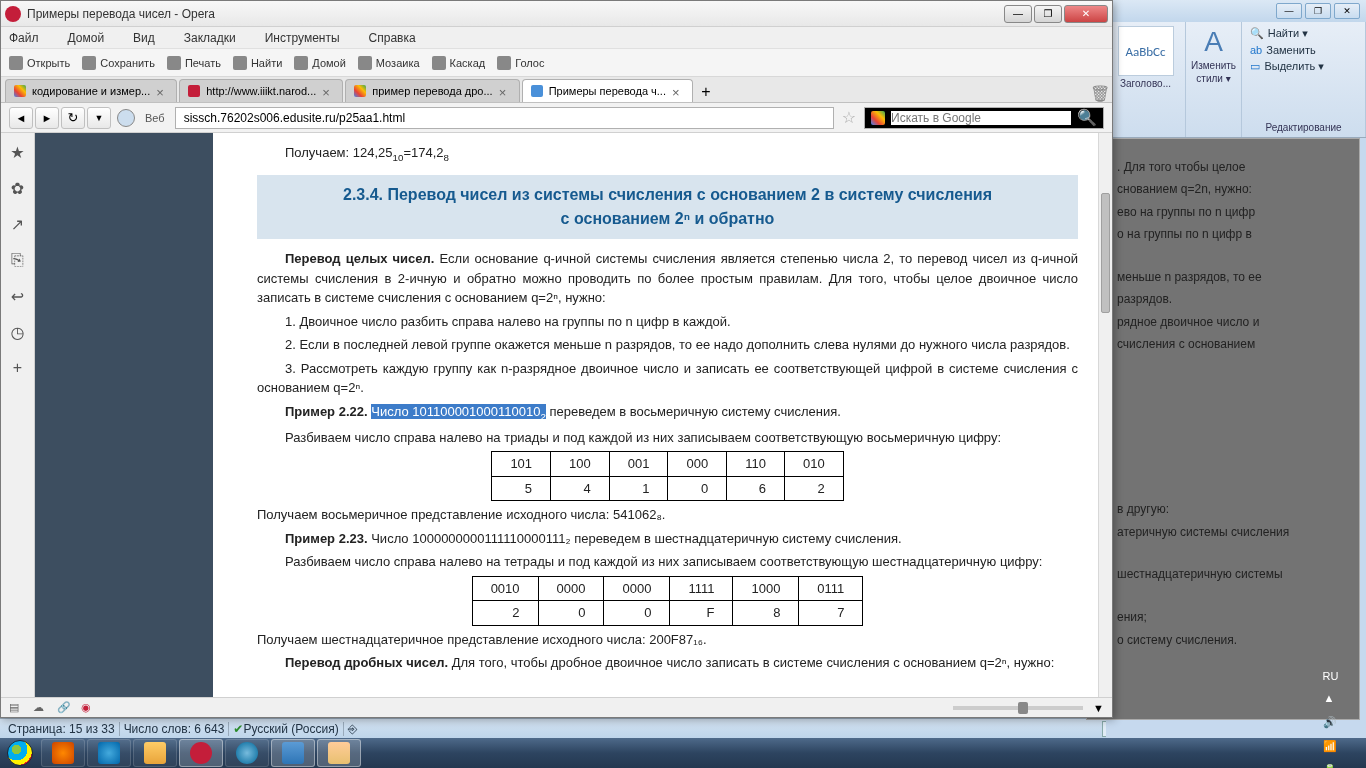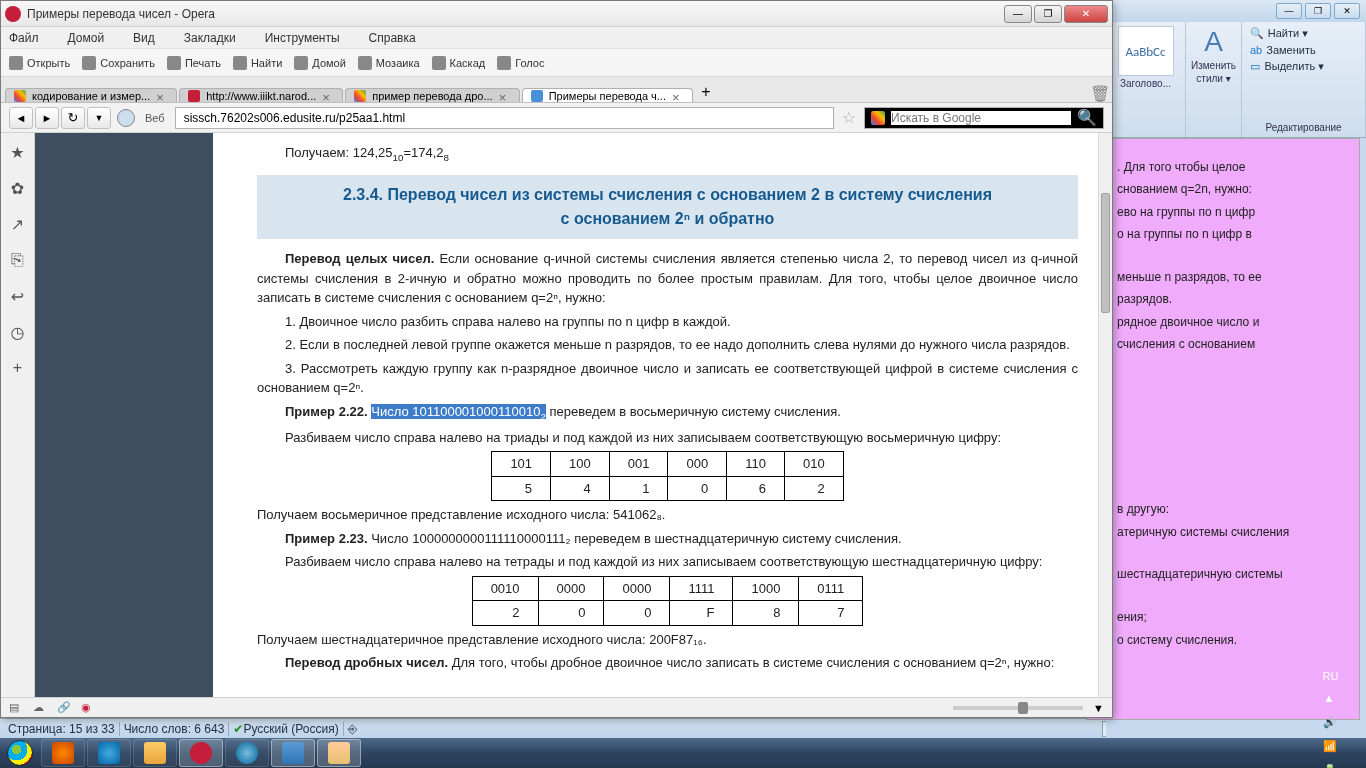--- a/index.html
+++ b/index.html
@@ -20,21 +20,21 @@
 .opera-menubar { height: 22px; background: #f0f0f0; display: flex; align-items: center; padding: 0 8px; font-size: 12px; gap: 29px; border-bottom: 1px solid #e0e0e0; }
 .menu-item { cursor: pointer; color: #333; }
 
 
 .opera-toolbar { height: 28px; background: #f5f5f5; display: flex; align-items: center; padding: 0 8px; gap: 12px; border-bottom: 1px solid #d8d8d8; font-size: 11px; }
 .tb-btn { display: flex; align-items: center; gap: 4px; cursor: pointer; color: #333; }
 .tb-icon { width: 14px; height: 14px; background: #888; border-radius: 2px; }
 
 
 .opera-tabs { height: 26px; background: #e8e8e8; display: flex; align-items: flex-end; padding: 0 4px; gap: 2px; border-bottom: 1px solid #c0c0c0; }
-.tab { height: 14px; background: #d0d0d0; border: 1px solid #b0b0b0; border-bottom: none; border-radius: 4px 4px 0 0; padding: 0 8px; display: flex; align-items: center; font-size: 11px; gap: 6px; max-width: 180px; cursor: pointer; }
+.tab { height: 23px; background: #d0d0d0; border: 1px solid #b0b0b0; border-bottom: none; border-radius: 4px 4px 0 0; padding: 0 8px; display: flex; align-items: center; font-size: 11px; gap: 6px; max-width: 180px; cursor: pointer; }
 .tab.active { background: #fff; justify-content: space-between; }
 .tab-favicon { width: 12px; height: 12px; background: #4a90d9; border-radius: 2px; flex-shrink: 0; }
 .tab-favicon.red { background: #c41e3a; }
 .tab-favicon.google { background: linear-gradient(45deg,#4285f4,#ea4335,#fbbc05,#34a853); }
 .tab-label { white-space: nowrap; overflow: hidden; text-overflow: ellipsis; }
 .tab-close { width: 12px; height: 12px; color: #666; font-size: 13px; cursor: pointer; }
 .tab-add { width: 22px; height: 20px; display: flex; align-items: center; justify-content: center; cursor: pointer; }
 .tabs-trash { margin-left: auto; width: 18px; height: 18px; color: #888; cursor: pointer; }
 
 
@@ -78,21 +78,21 @@
 .opera-scroll-thumb { position: absolute; top: 60px; left: 2px; right: 2px; height: 120px; background: #c0c0c0; border: 1px solid #a0a0a0; border-radius: 2px; }
 
 
 .word-app { position: absolute; top: 0; right: 0; width: 260px; height: 742px; background: #c6d9ee; z-index: 5; }
 .word-win-titlebar { height: 22px; background: linear-gradient(#dbe8f5,#c2d7ec); display: flex; justify-content: flex-end; align-items: center; padding-right: 6px; gap: 3px; }
 .word-win-btn { width: 26px; height: 16px; border: 1px solid #7fa8cc; background: linear-gradient(#e6eef7,#c8dcf0); border-radius: 2px; font-size: 9px; display: flex; align-items: center; justify-content: center; }
 .word-ribbon { height: 116px; background: linear-gradient(#e7eef7,#cdddee); border-bottom: 1px solid #9ab; display: flex; }
 .word-ribbon-group { border-right: 1px solid #b5c8dc; padding: 4px 6px; display: flex; flex-direction: column; align-items: center; font-size: 10px; color: #335; gap: 2px; }
 .word-style-box { width: 56px; height: 50px; border: 1px solid #bcd; background: #fff; font-size: 13px; display: flex; align-items: center; justify-content: center; color: #3a6ea5; font-family: Calibri; }
 .word-small-btn { display: flex; align-items: center; gap: 4px; font-size: 11px; color: #234; padding: 1px 2px; cursor: pointer; }
-.word-doc { position: absolute; top: 138px; left: -20px; right: 6px; bottom: 22px; background: #f0abfc; border: 1px solid #aaa; padding: 18px 14px 18px 30px; font-size: 12px; line-height: 1.7; color: #222; overflow: hidden; }
+.word-doc { position: absolute; top: 138px; left: -20px; right: 6px; bottom: 22px; background: #737373; border: 1px solid #aaa; padding: 18px 14px 18px 30px; font-size: 12px; line-height: 1.7; color: #222; overflow: hidden; }
 .word-doc p { text-align: justify; margin-bottom: 2px; }
 
 
 .word-full-status { position: absolute; top: 718px; left: 0; width: 1366px; height: 21px; background: linear-gradient(#d3e2f1,#bdd4ea); border-top: 1px solid #9ab; display: flex; align-items: center; font-size: 12px; padding: 0 8px; color: #234; z-index: 3; }
 .word-full-status .spacer { flex: 1; }
 .status-sep { width: 1px; height: 14px; background: #9ab; margin: 0 4px; }
 .view-btns { display: flex; gap: 2px; margin-right: 8px; }
 .view-btn { width: 18px; height: 16px; border: 1px solid #8aa; background: #e0ecf6; }
 .zoom-pct { margin: 0 6px; }
 .zoom-track { width: 100px; height: 3px; background: #9ab; position: relative; }

